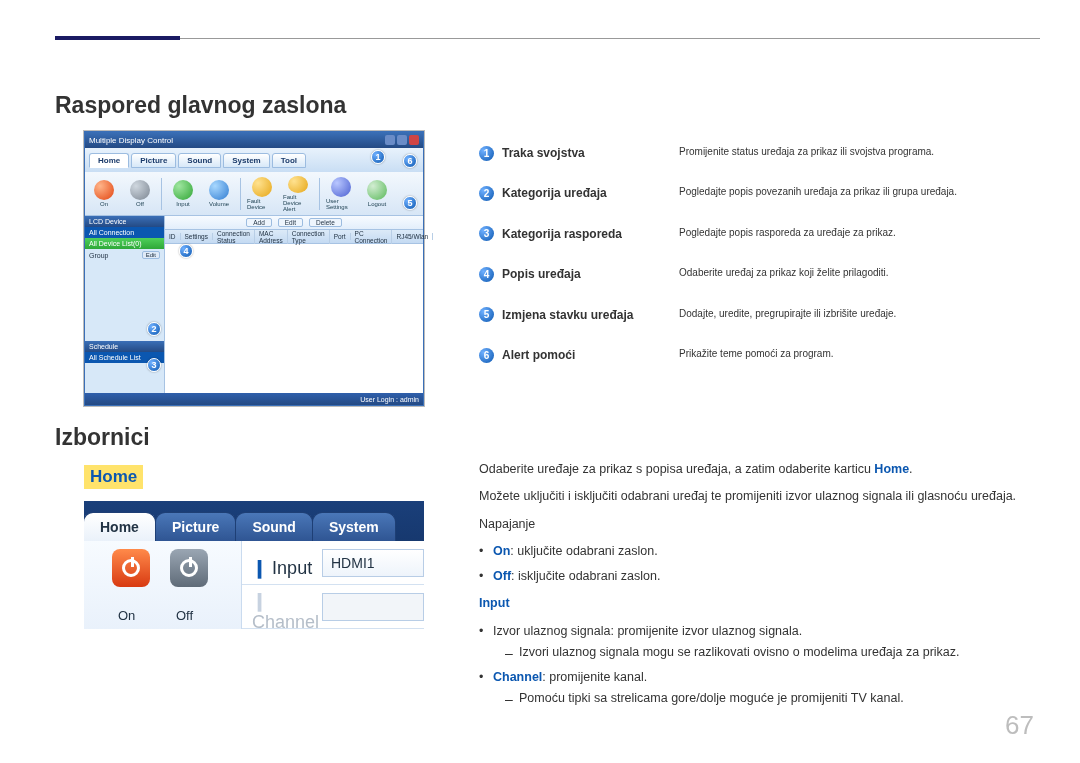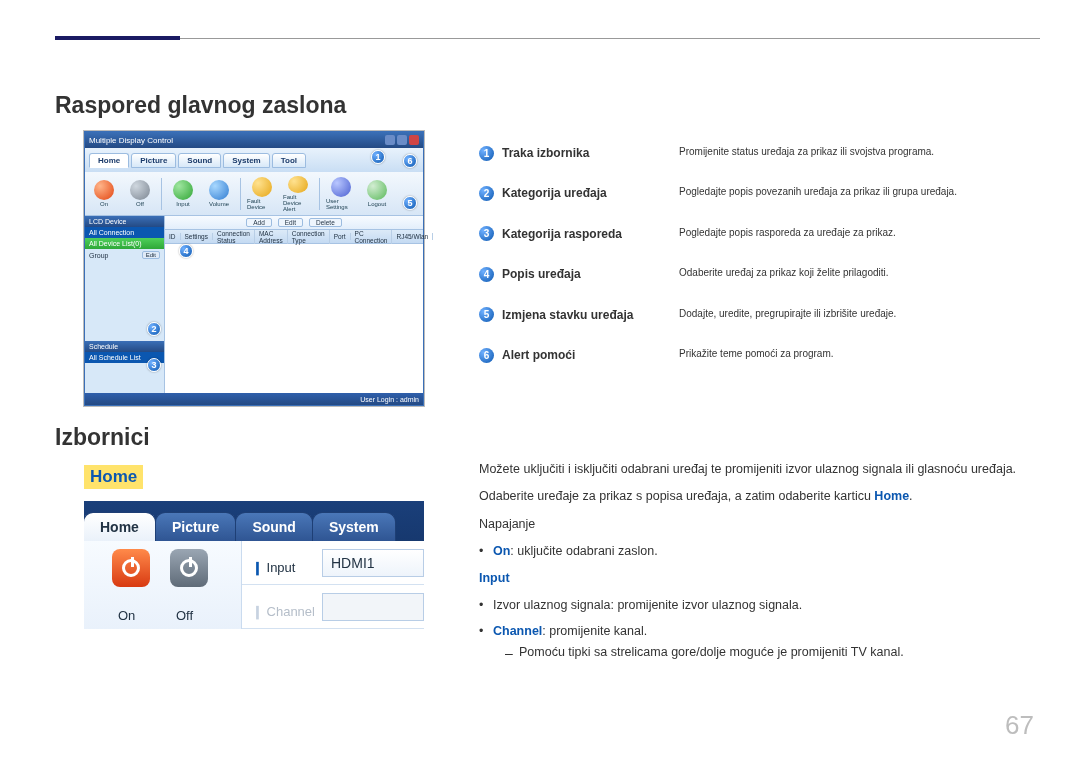--- a/index.html
+++ b/index.html
@@ -93,21 +93,21 @@
   .pwrbtn{width:38px;height:38px;border-radius:8px;background:linear-gradient(#ff8a4a,#d83a12);
     display:flex;align-items:center;justify-content:center;position:absolute;top:8px;}
   .pwrbtn.on{left:28px;}
   .pwrbtn.off{left:86px;background:linear-gradient(#9aa6b3,#5f6b78);}
   .pwrglyph{width:18px;height:18px;border:3px solid #fff;border-radius:50%;position:relative;}
   .pwrglyph::after{content:"";position:absolute;top:-5px;left:6px;width:3px;height:10px;background:#fff;}
   .pwrlbl{position:absolute;bottom:6px;font-size:13px;color:#234;}
   .pwrlbl.on{left:34px;} .pwrlbl.off{left:92px;}
   .hs-right{ margin-left:158px; height:100%; }
   .hs-row{height:44px;border-bottom:1px solid #d3e1f1;display:flex;align-items:center;}
-  .hs-row .lbl{width:80px;padding-left:10px;color:#234;font-size:13px;margin-top:10px;}
+  .hs-row .lbl{width:80px;padding-left:10px;color:#234;font-size:18px;margin-top:10px;}
   .hs-row.dis .lbl{color:#b5bec9;}
   .hs-dd{flex:1;height:28px;margin-right:0;background:linear-gradient(#fff,#eef4fb);
     border:1px solid #b8cde6;display:flex;align-items:center;padding:0 8px;color:#234;font-size:14px;}
   
   .para{margin-bottom:6px;}
   .kw{font-weight:700;color:#0b57b0;}
   .kw2{font-weight:700;color:#0b57b0;}
   ul.b1{list-style:none;padding-left:14px;}
   ul.b1>li::before{content:"•";position:absolute;margin-left:-14px;color:#333;}
   ul.b1>li{position:relative;margin-bottom:4px;}
@@ -222,21 +222,21 @@
           <span>User Login : admin</span>
         </div>
       </div>
     </div>
 
     <div class="right-col">
       <div class="legend">
         <div class="legend-row">
           <div class="legend-key">
               <div class="legend-num">1</div>
-              <span>Traka izbornika</span>
+              <span>Traka svojstva</span>
             </div>
           <div class="legend-desc">Promijenite status uređaja za prikaz ili svojstva programa.</div>
         </div>
         <div class="legend-row">
           <div class="legend-key">
               <div class="legend-num">2</div>
               <span>Kategorija uređaja</span>
             </div>
           <div class="legend-desc">Pogledajte popis povezanih uređaja za prikaz ili grupa uređaja.</div>
         </div>
@@ -303,32 +303,34 @@
             <div class="hs-row dis">
               <div class="lbl"><span style="color:#c7d2e0;font-weight:700;">❙</span> <span>Channel</span></div>
               <div class="hs-dd" style="background:#f2f5f9;"></div>
             </div>
           </div>
         </div>
       </div>
     </div>
 
     <div class="right-col">
-      <div class="para">Možete uključiti i isključiti odabrani uređaj te promijeniti izvor ulaznog signala ili glasnoću uređaja.</div>
       <div class="para">
         <span>Odaberite uređaje za prikaz s popisa uređaja, a zatim odaberite karticu </span><span class="kw">Home</span><span>.</span>
       </div>
+      <div class="para">Možete uključiti i isključiti odabrani uređaj te promijeniti izvor ulaznog signala ili glasnoću uređaja.</div>
       <div class="para">Napajanje</div>
       <ul class="b1">
         <li><span class="kw">On</span><span>: uključite odabrani zaslon.</span></li>
+        <li><span class="kw">Off</span><span>: isključite odabrani zaslon.</span></li>
       </ul>
       <div class="para kw2" style="margin-top:6px;">Input</div>
       <ul class="b1">
         <li><span>Izvor ulaznog signala: promijenite izvor ulaznog signala.</span>
           <ul class="b2">
+            <li>Izvori ulaznog signala mogu se razlikovati ovisno o modelima uređaja za prikaz.</li>
           </ul>
         </li>
         <li><span class="kw">Channel</span><span>: promijenite kanal.</span>
           <ul class="b2">
             <li>Pomoću tipki sa strelicama gore/dolje moguće je promijeniti TV kanal.</li>
 
           </ul>
         </li>
       </ul>
     </div>

